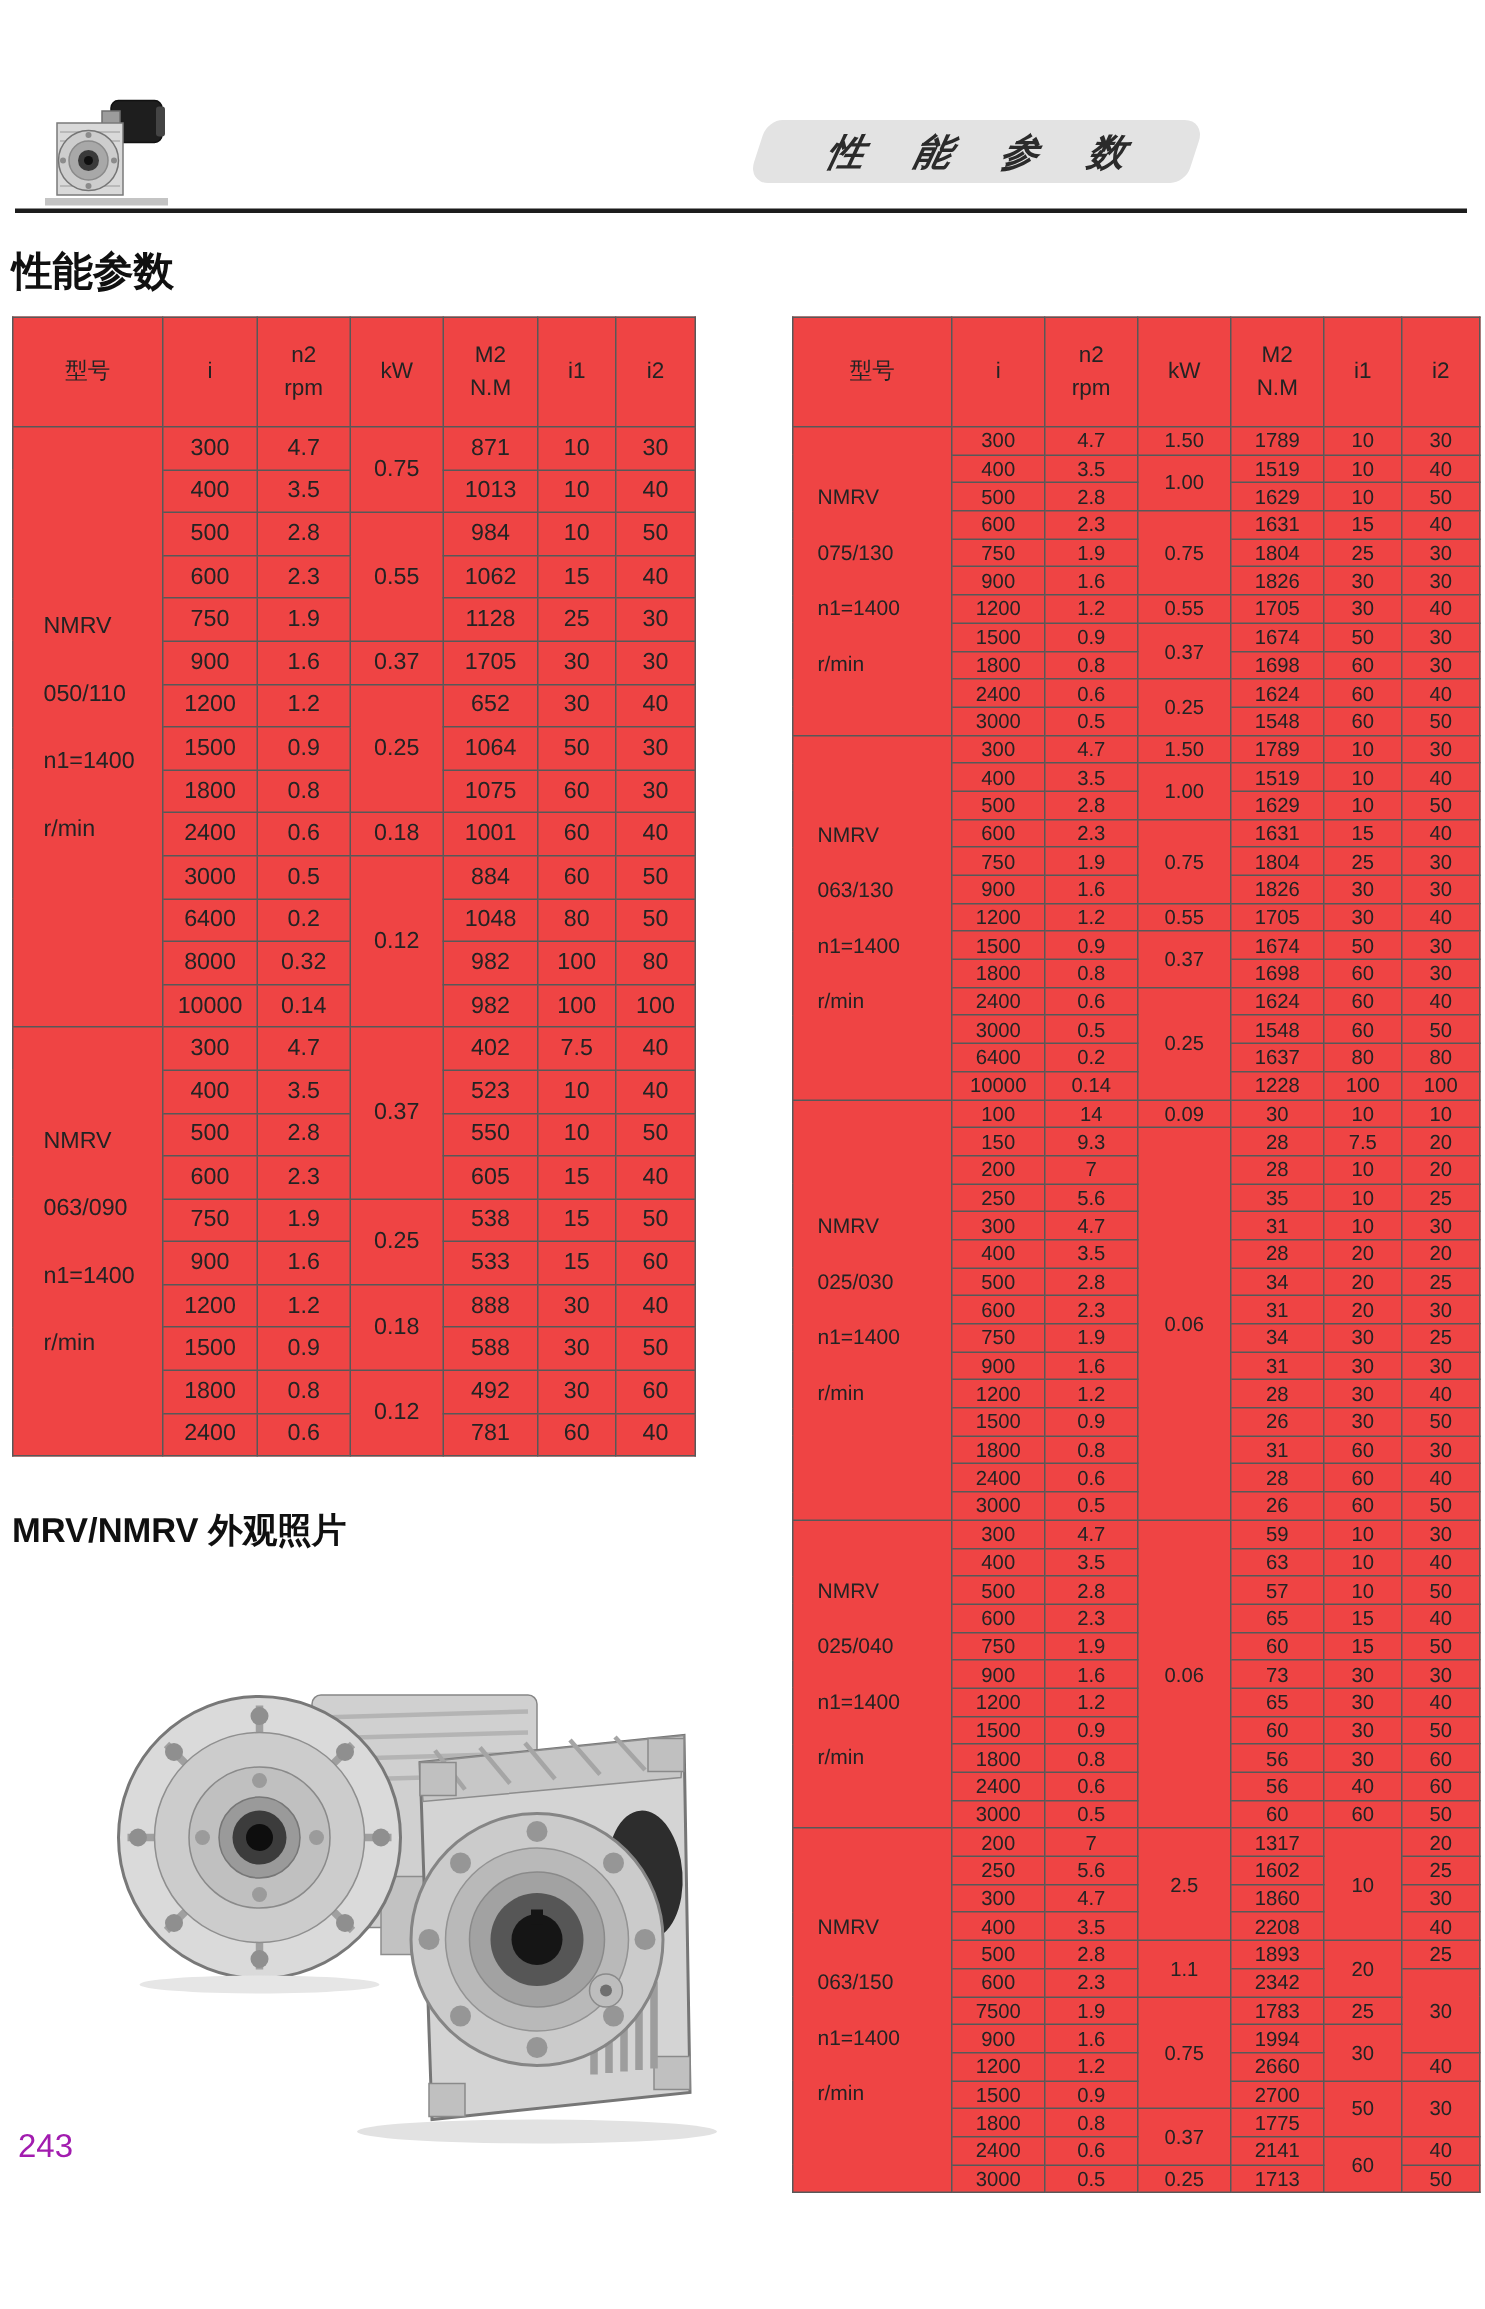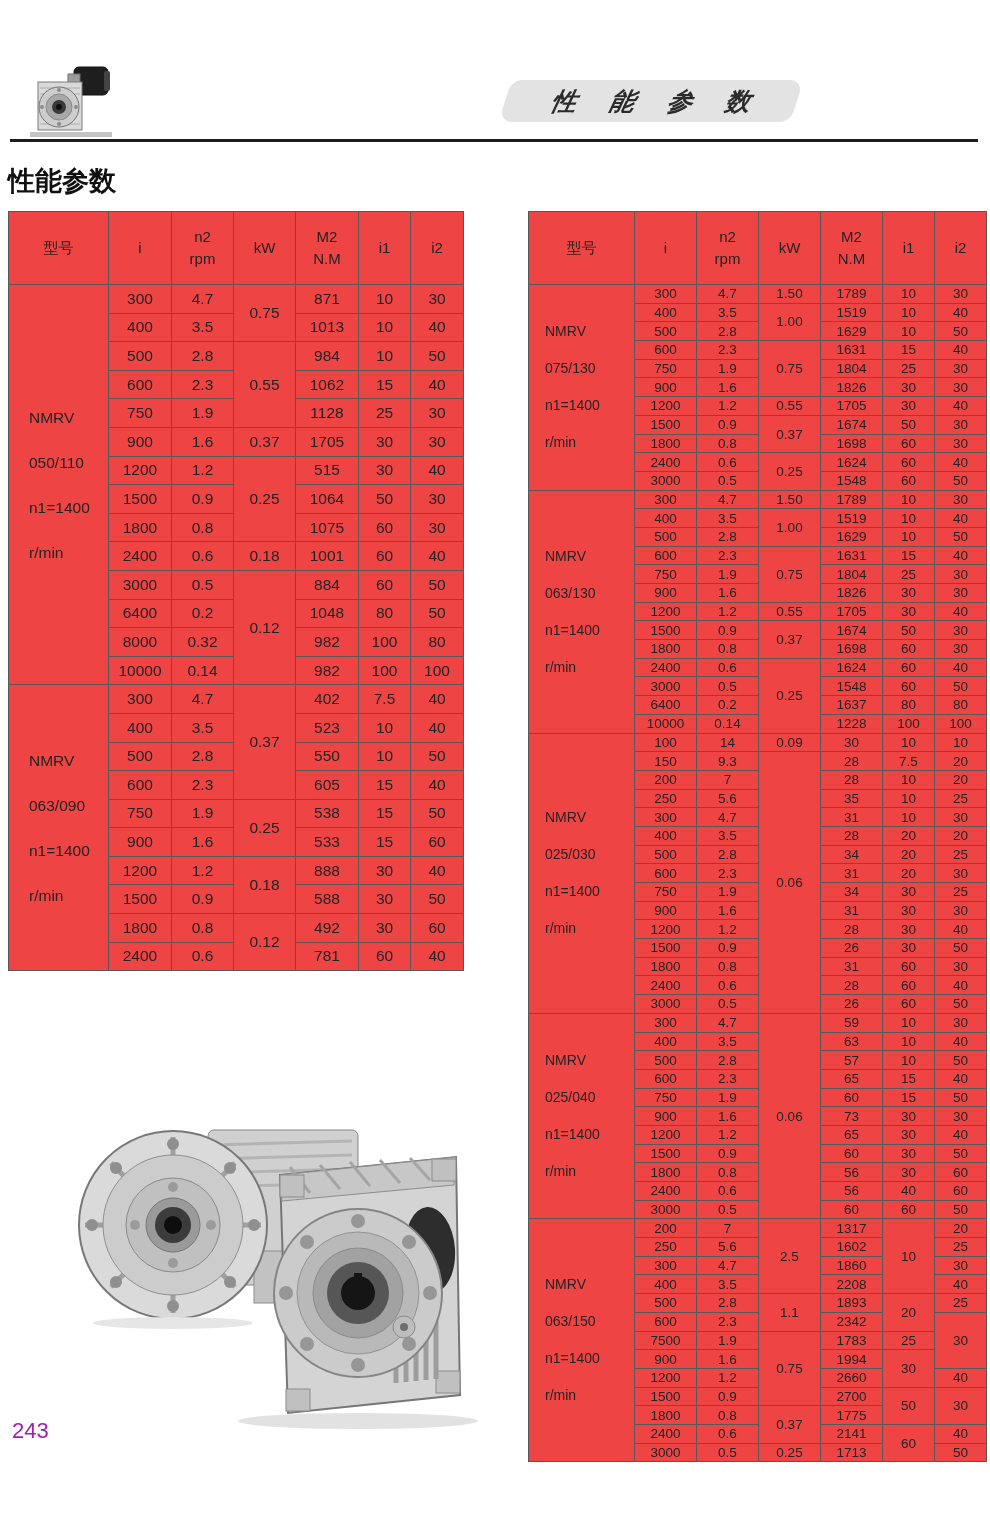--- a/index.html
+++ b/index.html
@@ -154,21 +154,21 @@
           <td>1.6</td>
           <td>0.37</td>
           <td>1705</td>
           <td>30</td>
           <td>30</td>
         </tr>
         <tr>
           <td>1200</td>
           <td>1.2</td>
           <td rowspan="3">0.25</td>
-          <td>515</td>
+          <td>652</td>
           <td>30</td>
           <td>40</td>
         </tr>
         <tr>
           <td>1500</td>
           <td>0.9</td>
           <td>1064</td>
           <td>50</td>
           <td>30</td>
         </tr>
@@ -804,20 +804,21 @@
         <tr>
           <td>3000</td>
           <td>0.5</td>
           <td>0.25</td>
           <td>1713</td>
           <td>50</td>
         </tr>
       </tbody>
     </table>
 
+  <h2 class="photos-title">MRV/NMRV 外观照片</h2>
 
   <div class="photo">
     <svg viewBox="0 0 425 380" width="425" height="380" xmlns="http://www.w3.org/2000/svg">
 
       <rect x="150" y="55" width="150" height="155" rx="6" fill="#d0d0d0" stroke="#878787"></rect>
       <line x1="156" y1="70" x2="294" y2="66" stroke="#b4b4b4" stroke-width="3"></line>
       <line x1="156" y1="84" x2="294" y2="80" stroke="#b4b4b4" stroke-width="3"></line>
       <line x1="156" y1="98" x2="294" y2="94" stroke="#b4b4b4" stroke-width="3"></line>
       <line x1="156" y1="112" x2="294" y2="108" stroke="#b4b4b4" stroke-width="3"></line>
       <rect x="196" y="176" width="110" height="52" fill="#c2c2c2" stroke="#8d8d8d"></rect>

